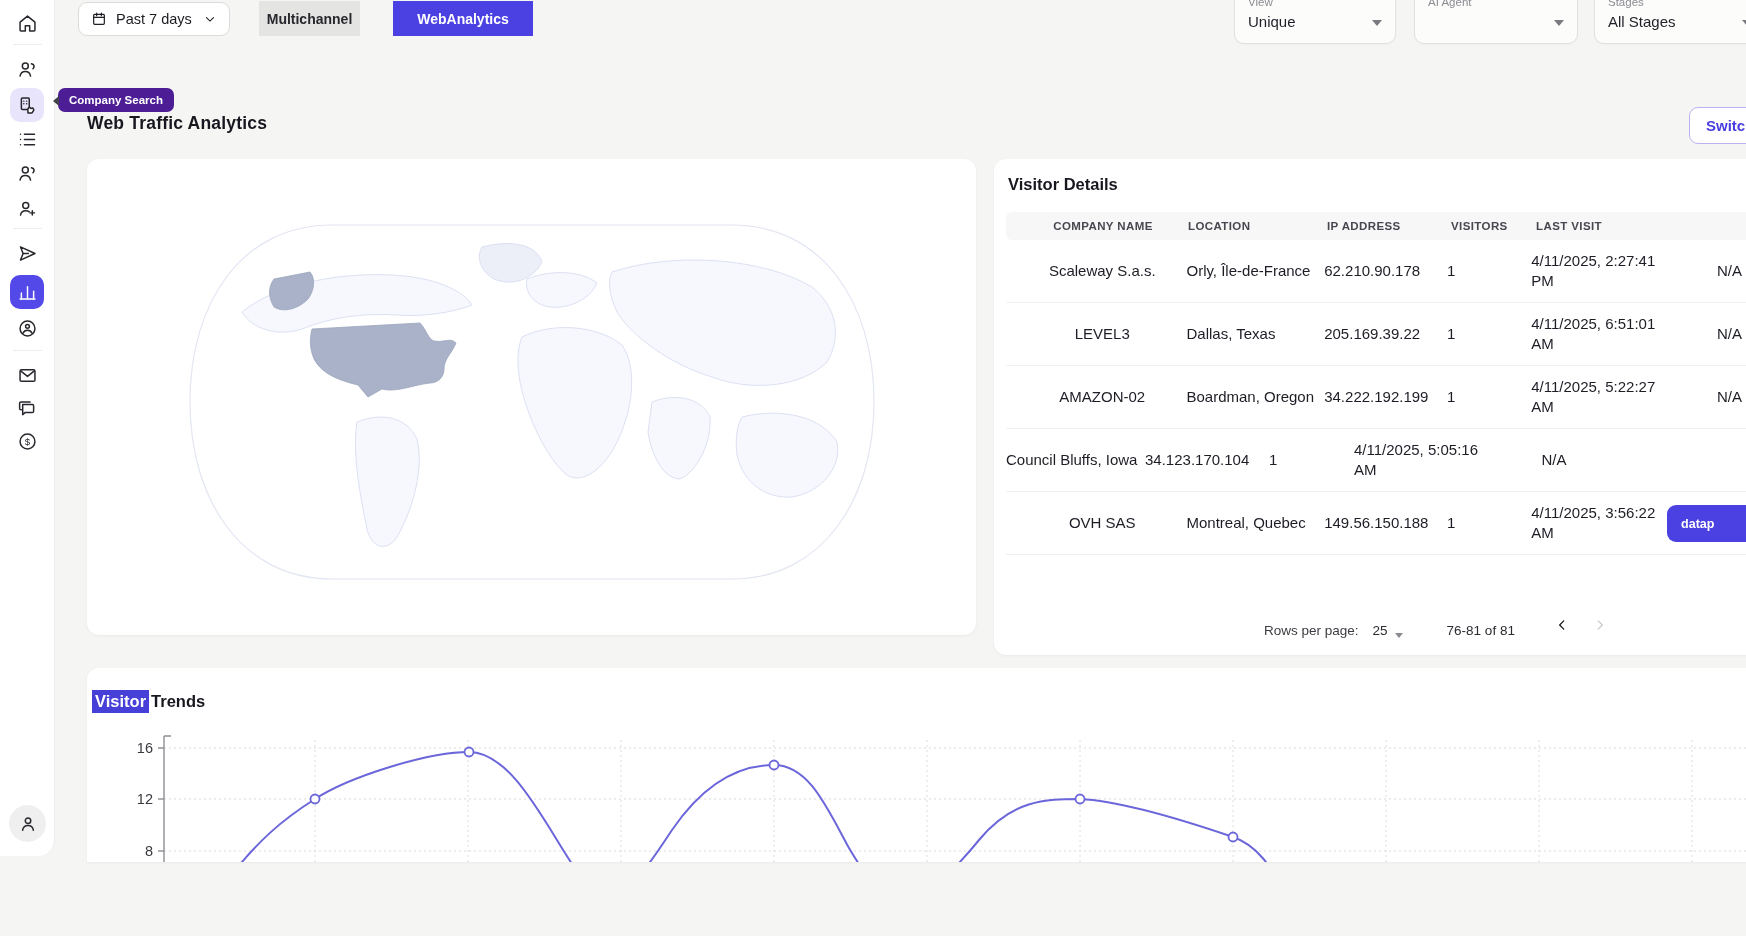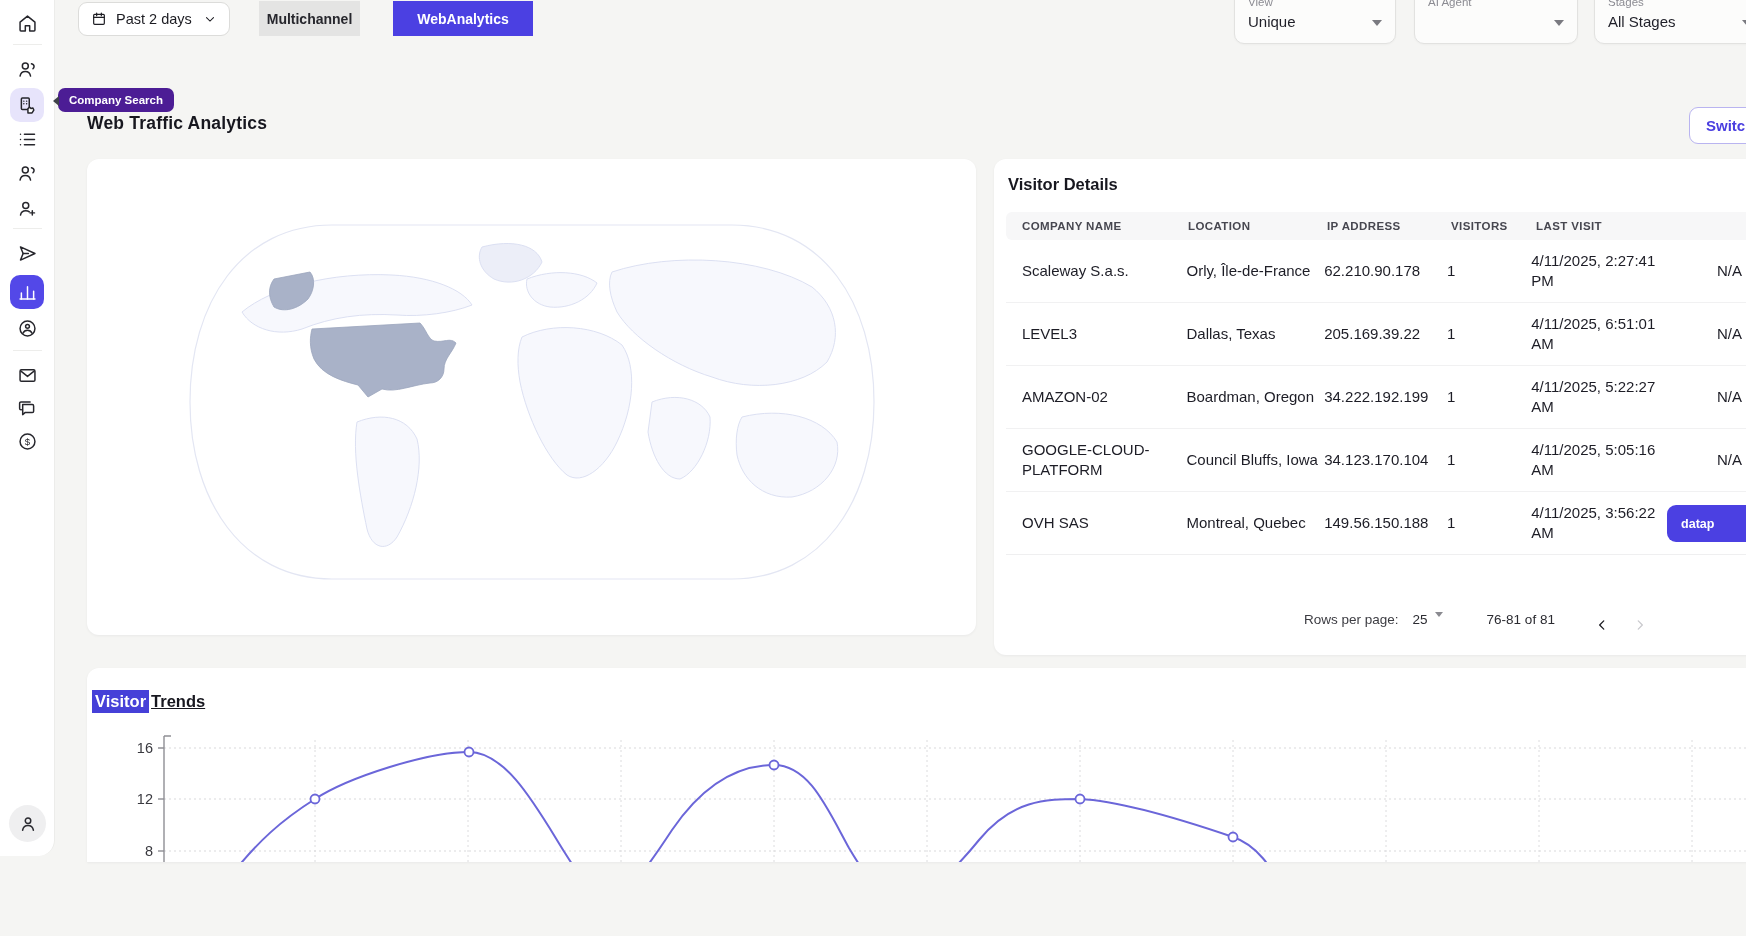--- a/index.html
+++ b/index.html
@@ -58,43 +58,43 @@
   .trends-card { left:87px; top:668px; width:1672px; height:194px; border-radius:12px 12px 0 0; overflow:hidden; }
 
   
   .vd-title { position:absolute; left:14px; top:16px; font-size:16.5px; font-weight:700; color:#17171f; }
   .vd-header { position:absolute; left:12px; top:53px; right:0; height:28px; background:#f7f7f8; border-radius:6px 0 0 6px;
                display:flex; align-items:center; }
   .vd-header .hc { font-size:11.5px; font-weight:700; color:#474750; letter-spacing:.4px; }
   .vd-rows { position:absolute; left:12px; top:81px; right:0; }
   .vd-row { display:flex; align-items:center; border-bottom:1px solid #f1f1f2; min-height:63px; padding:8px 0; }
   .cell { font-size:15px; color:#1d1d26; line-height:1.32; }
-  .c1 { width:182px; padding-left:16px; padding-right:4px; }
+  .c1 { width:182px; padding-left:16px; padding-right:4px;text-align:center; }
   .c2 { width:139px; }
   .c3 { width:124px; }
   .c4 { width:85px; }
   .c5 { width:145px; padding-right:18px; }
   .c6 { width:110px; text-align:center; position:relative; }
   .datap-btn { position:absolute; left:-8px; top:-18px; height:37px; width:110px; background:#4b40e2; border:none;
                border-radius:9px; color:#ffffff; font-size:12.5px; font-weight:700; text-align:left; padding-left:14px;
                cursor:pointer; font-family:"Liberation Sans",sans-serif; }
-  .vd-pager { position:absolute; left:270px; top:453px; display:flex; align-items:flex-start; font-size:13.5px; color:#2b2b31;margin-left:40px; }
+  .vd-pager { position:absolute; left:270px; top:453px; display:flex; align-items:flex-end; font-size:13.5px; color:#2b2b31; }
   .vd-pager .rpp-label { color:#3c3c42; }
   .vd-pager .rpp-val { margin-left:14px; font-size:13.5px; }
   .vd-pager .rpp-caret { margin-left:7px; width:0; height:0; border-left:4.5px solid transparent; border-right:4.5px solid transparent; border-top:5.5px solid #8a8a90; }
   .vd-pager .range { margin-left:44px; }
   .pg-btn { width:26px; height:26px; display:flex; align-items:center; justify-content:center; cursor:pointer; }
   .pg-btn svg { width:14px; height:14px; fill:none; stroke-width:2.2; stroke-linecap:round; stroke-linejoin:round; }
   .pg-prev { margin-left:34px; } .pg-prev svg { stroke:#1a1a20; }
   .pg-next { margin-left:12px; } .pg-next svg { stroke:#c9c9cd; }
 
   
   .trends-title { position:absolute; left:5px; top:24px; font-size:16.5px; font-weight:700; }
   .trends-title .hl { background:#4640d8; color:#ffffff; padding:2px 3px 3px 3px; }
-  .trends-title .rest { color:#17171f; margin-left:2px;text-decoration:underline; }
+  .trends-title .rest { color:#17171f; margin-left:2px; }
   .trend-svg { position:absolute; left:0; top:0; }
 </style>
 </head>
 <body>
 
 <nav class="sidebar">
   <div class="side-icon" style="top:6px">
     <svg viewBox="0 0 24 24">
         <path d="M3.5 10.5 12 3.5l8.5 7v9a1 1 0 0 1-1 1h-5v-6h-5v6h-5a1 1 0 0 1-1-1z"></path>
       </svg>
@@ -181,21 +181,21 @@
   </div>
 </nav>
 
 <div class="tooltip">Company Search</div>
 
 <div class="datepicker">
   <svg viewBox="0 0 24 24">
       <rect x="4" y="5" width="16" height="15" rx="1.5"></rect>
       <path d="M4 9.5h16M8.5 3v4M15.5 3v4"></path>
     </svg>
-  <span class="dp-label">Past 2 days</span>
+  <span class="dp-label">Past 7 days</span>
   <svg viewBox="0 0 24 24" style="width:14px;height:14px">
       <path d="m6 9.5 6 6 6-6"></path>
     </svg>
 </div>
 
 <div class="tab inactive">Multichannel</div>
 <div class="tab active">WebAnalytics</div>
 
 <div class="filterbox fb1">
   <span class="fl-label">View</span>
@@ -269,21 +269,20 @@
     </div>
     <div class="vd-row">
       <span class="cell c1">AMAZON-02</span>
       <span class="cell c2">Boardman, Oregon</span>
       <span class="cell c3">34.222.192.199</span>
       <span class="cell c4">1</span>
       <span class="cell c5">4/11/2025, 5:22:27 AM</span>
       <span class="cell c6">N/A</span>
     </div>
     <div class="vd-row">
-      <span class="cell c1">GOOGLE-CLOUD-PLATFORM</span>
       <span class="cell c2">Council Bluffs, Iowa</span>
       <span class="cell c3">34.123.170.104</span>
       <span class="cell c4">1</span>
       <span class="cell c5">4/11/2025, 5:05:16 AM</span>
       <span class="cell c6">N/A</span>
     </div>
     <div class="vd-row" style="border-bottom:1px solid #efeff0">
       <span class="cell c1">OVH SAS</span>
       <span class="cell c2">Montreal, Quebec</span>
       <span class="cell c3">149.56.150.188</span>

